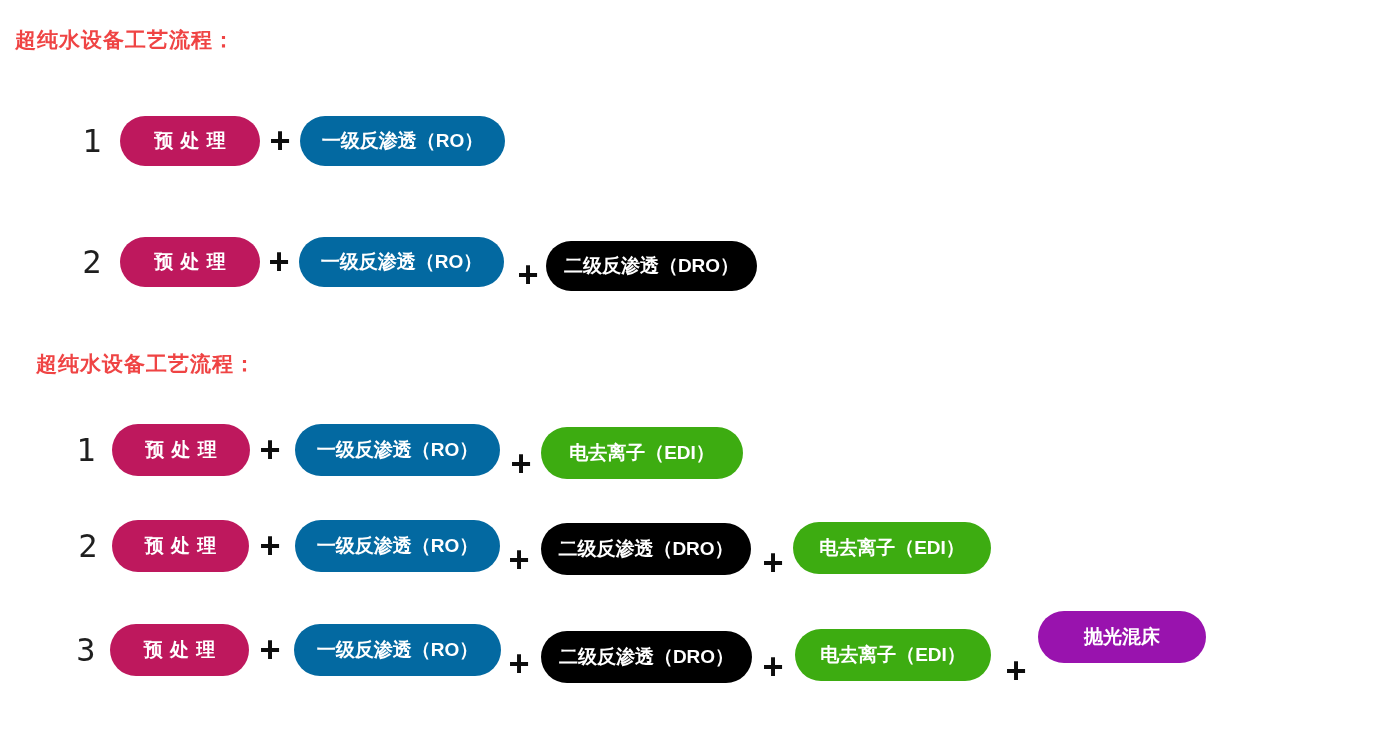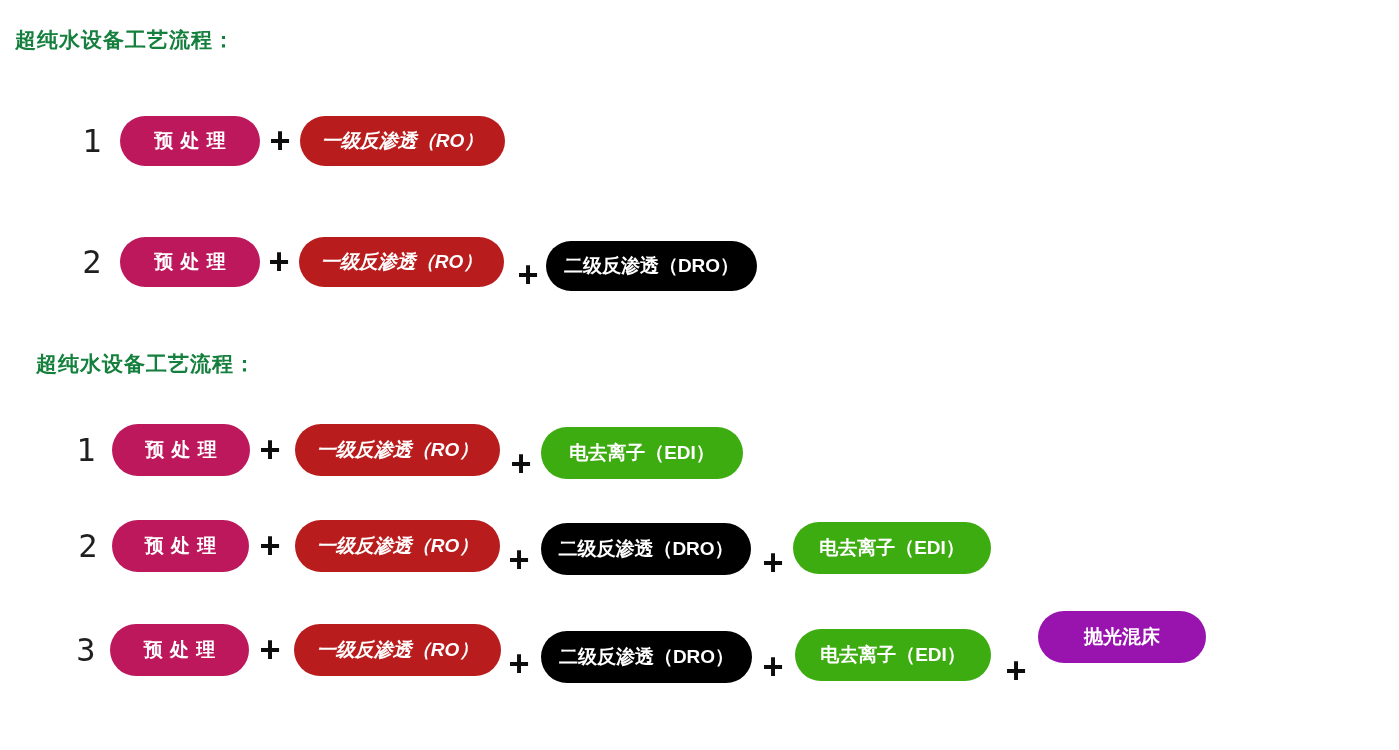--- a/index.html
+++ b/index.html
@@ -2,42 +2,42 @@
 <html><head>
 <meta charset="utf-8">
 <style>
   html,body{margin:0;padding:0;}
   body{
     width:1399px;height:750px;background:#ffffff;position:relative;overflow:hidden;
     font-family:"Liberation Sans", sans-serif;
   }
   .canvas{position:absolute;inset:0;}
   .title{
-    position:absolute;font-size:21px;font-weight:700;color:#15803d;
+    position:absolute;font-size:21px;font-weight:700;color:#ef4444;
     letter-spacing:1px;white-space:nowrap;
   }
   .num{
     position:absolute;width:36px;display:flex;align-items:center;justify-content:center;
     font-family:"DejaVu Sans Mono", monospace;font-size:32px;font-weight:400;color:#1f1f1f;
   }
   .plus{
     position:absolute;width:36px;display:flex;align-items:center;justify-content:center;
     font-size:36px;font-weight:800;color:#0d0d0d;
   }
   .pill{
     position:absolute;display:flex;align-items:center;justify-content:center;
     border-radius:27px;color:#ffffff;font-size:19px;font-weight:700;
     white-space:nowrap;text-align:center;
   }
   .sa{height:50px;}
   .sb{height:52px;}
   .num.sa,.plus.sa{height:50px;}
   .num.sb,.plus.sb{height:52px;}
   .gold{background:#be185d;}
-  .blue{background:#b91c1c;font-style:italic;}
+  .blue{background:#0369a1;}
   .teal{background:#000000;}
   .green{background:#3DAC11;}
   .purple{background:#9913AE;}
   .ls{letter-spacing:0.38em;text-indent:0.38em;}
 </style>
 </head>
 <body>
 
 <div class="canvas">
 

